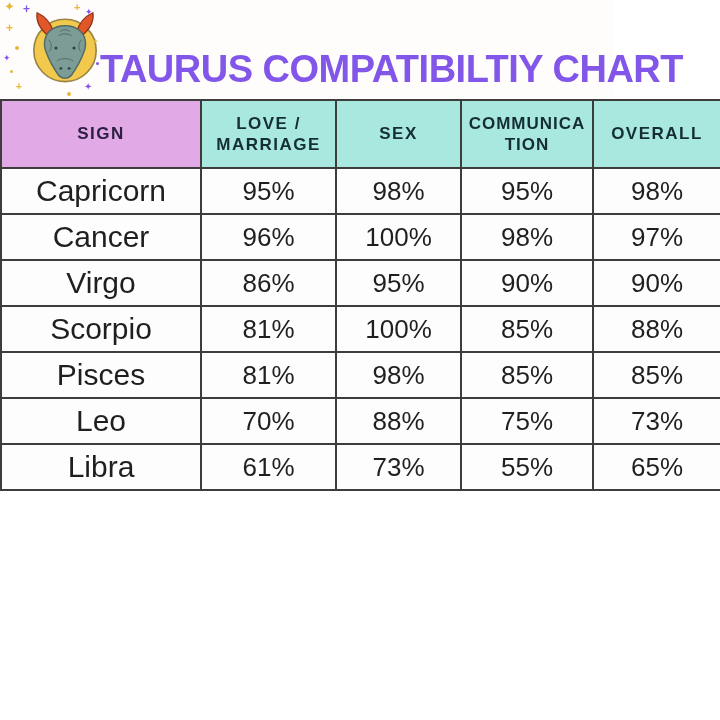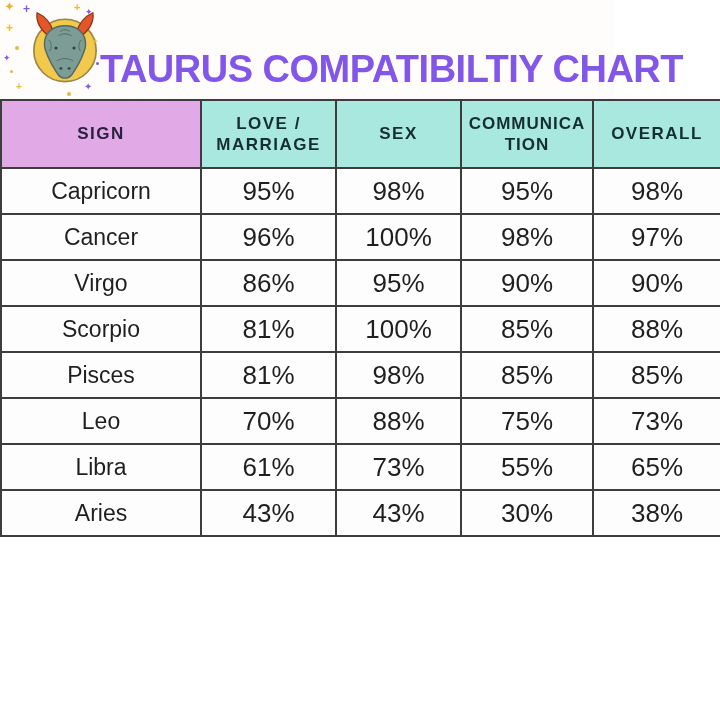--- a/index.html
+++ b/index.html
@@ -36,21 +36,21 @@
   thead tr{height:68px;margin-top:24px;}
   tbody tr{height:46px;background:#fdfdfd;}
   th{
     background:var(--header_cols_bg,#a8e8df);
     color:var(--header_text,#152e33);
     font-size:17px;font-weight:bold;letter-spacing:1.5px;line-height:1.25;
   }
   th.sign-col{background:var(--header_sign_bg,#e2a9e7);color:#2c2040;}
   th.wrap-col{word-break:break-all;letter-spacing:1px;}
   td{color:var(--body_text,#1f1f1f);font-size:26px;}
-  td.sign-col{font-size:23px;}
+  td.sign-col{font-size:30px;}
 </style>
 </head>
 <body>
 
 <div class="header">
 
   <svg class="logo" viewBox="0 0 100 100" aria-hidden="true">
     <circle cx="50" cy="53" r="38" style="fill:var(--logo_circle,#f2c94c);stroke:var(--logo_circle_edge,#9a8545);" stroke-width="2"></circle>
     <path d="M31 36 C 21 29, 14 18, 16 7 C 25 11, 33 20, 36 31 Z" style="fill:var(--horn_orange,#e2572a);stroke:var(--horn_outline,#8f3013);" stroke-width="1.5"></path>
     <path d="M69 36 C 79 29, 86 18, 84 7 C 75 11, 67 20, 64 31 Z" style="fill:var(--horn_orange,#e2572a);stroke:var(--horn_outline,#8f3013);" stroke-width="1.5"></path>
@@ -143,21 +143,14 @@
         <td>75%</td>
         <td>73%</td>
       </tr>
       <tr>
         <td class="sign-col">Libra</td>
         <td>61%</td>
         <td>73%</td>
         <td>55%</td>
         <td>65%</td>
       </tr>
-      <tr>
-        <td class="sign-col">Aries</td>
-        <td>43%</td>
-        <td>43%</td>
-        <td>30%</td>
-        <td>38%</td>
-      </tr>
     </tbody>
 </table>
 
 </body></html>

